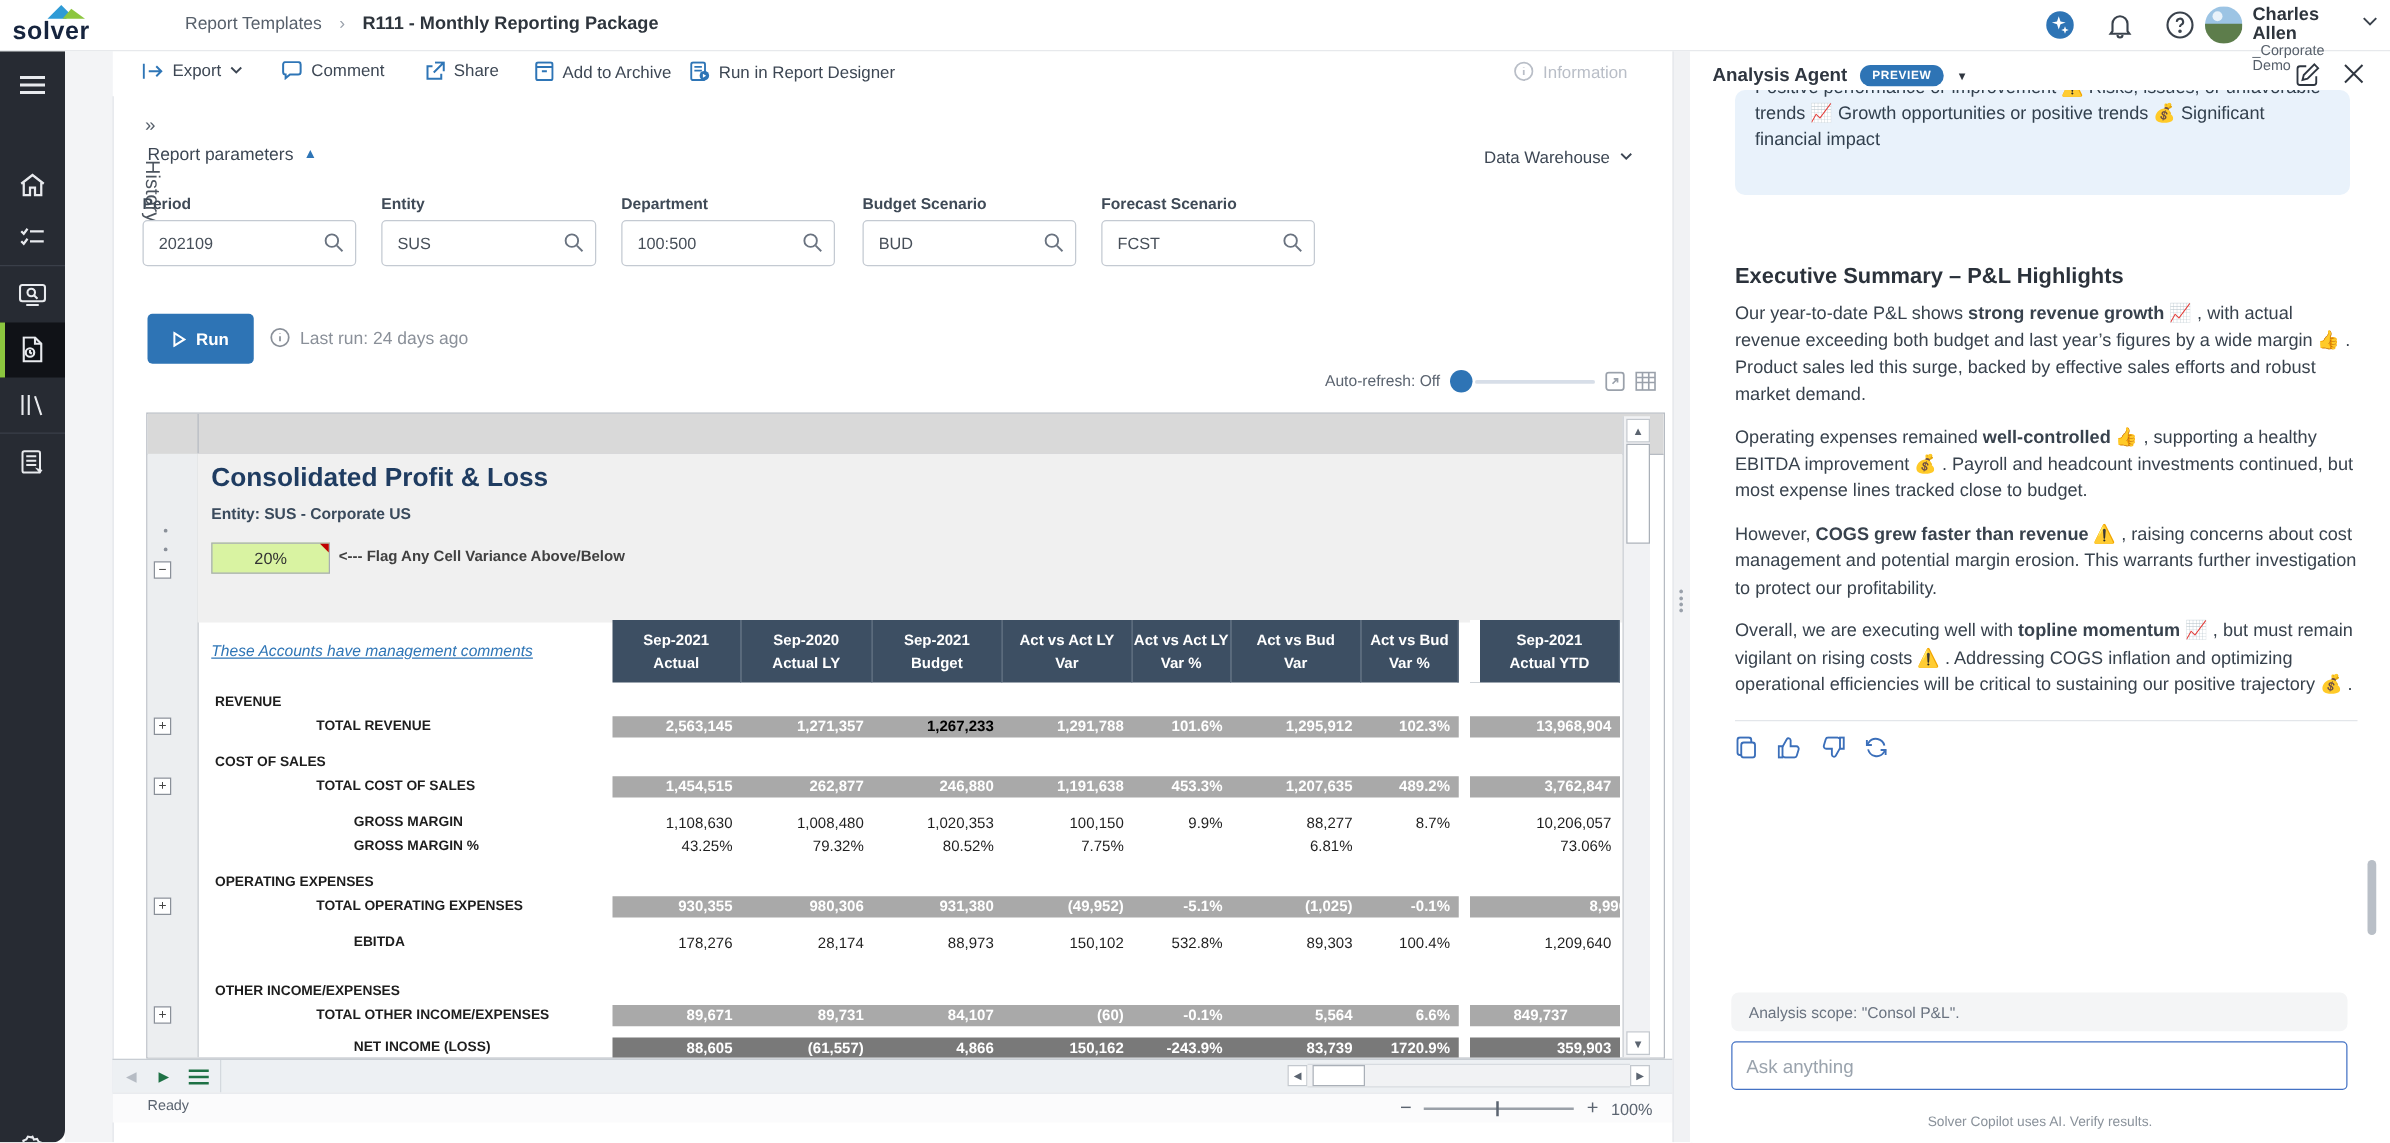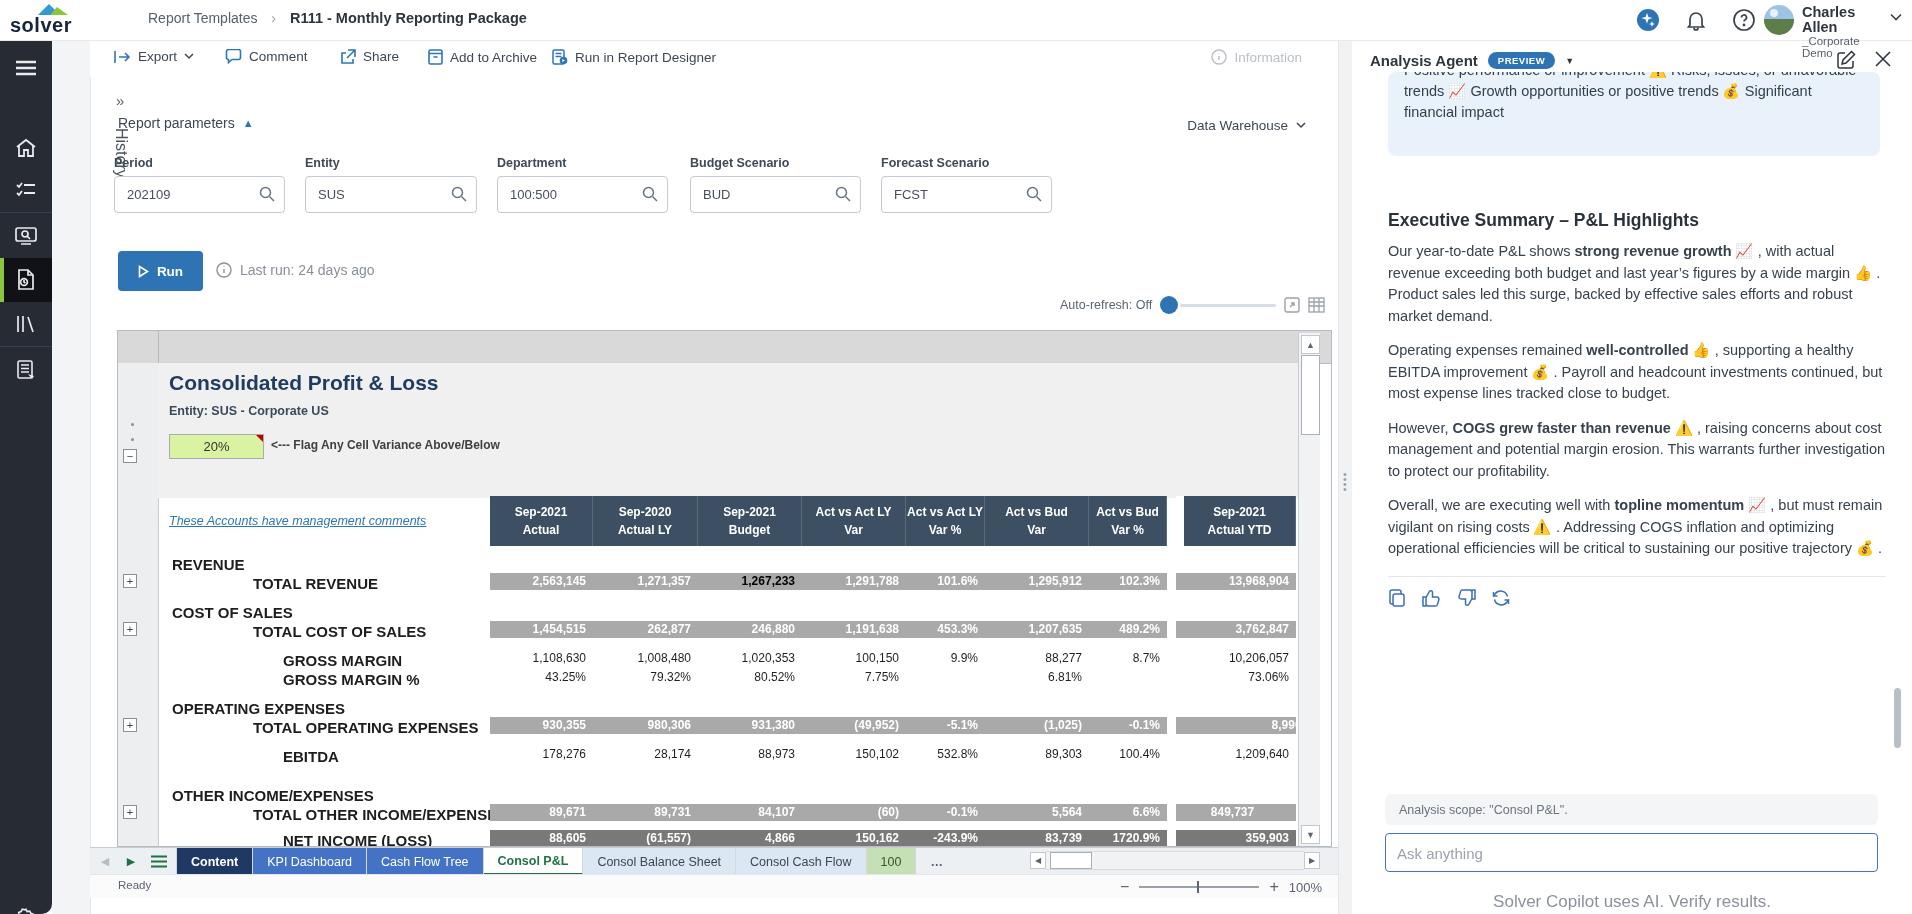--- a/index.html
+++ b/index.html
@@ -67,21 +67,21 @@
   .flag-note{left:153px;top:107px;font-size:12px;font-weight:bold;color:#404040;}
   .outline-dot{left:13px;width:3px;height:3px;background:#8a9099;border-radius:50%;}
   .pm-box{left:5px;width:14px;height:14px;background:#fff;border:1px solid #8a9099;color:#444;
           font-size:11px;line-height:12px;text-align:center;cursor:pointer;box-sizing:border-box;}
   .mgmt-link{left:51px;top:165px;height:50px;display:flex;align-items:center;font-size:12.5px;font-style:italic;
              text-decoration:underline;color:#2e75b6;cursor:pointer;}
   .hcell{position:absolute;top:165px;height:50px;background:#3d4f63;color:#fff;font-size:12px;font-weight:bold;
          display:flex;flex-direction:column;align-items:center;justify-content:center;gap:4px;border-right:1px solid #5a6b7e;box-sizing:border-box;}
   .rows{left:40px;top:222px;width:1140px;}
   .trow{position:absolute;left:0;width:1140px;}
-  .rlabel{position:absolute;top:3px;font-size:15px;color:#1d1d1d;white-space:nowrap;}
+  .rlabel{position:absolute;top:3px;font-size:11px;color:#1d1d1d;white-space:nowrap;}
   .cell{position:absolute;top:0;height:19px;line-height:19px;text-align:right;padding-right:7px;font-size:12px;color:#1f1f1f;box-sizing:border-box;}
   .bandbg{position:absolute;top:1px;height:17px;}
   .vsb{left:1180px;top:2px;width:21px;height:513px;background:#f1f2f4;border-left:1px solid #c9cdd2;}
   .vsb .btn{left:2px;width:17px;height:17px;background:#fff;border:1px solid #c3c8ce;color:#5b6470;font-size:9px;
             display:flex;align-items:center;justify-content:center;cursor:pointer;}
   .vsb .thumb{left:2px;top:22px;width:17px;height:78px;background:#fff;border:1px solid #aab0b8;cursor:grab;}
 
   
   .tabstrip{left:90px;top:847px;width:1248px;height:27px;background:#edf0f3;border-top:1px solid #c8cdd3;display:flex;align-items:stretch;}
   .ts-ctrl{display:flex;align-items:center;justify-content:center;width:30px;cursor:pointer;font-size:11px;}
@@ -121,21 +121,21 @@
   .ag-body p{font-size:14.5px;line-height:21.5px;color:#38424d;margin:0 0 13px 0;}
   .ag-hr{border:none;border-top:1px solid #e3e6ea;margin:16px 0 12px 0;}
   .ag-actions{display:flex;gap:16px;color:#3b6fba;}
   .ag-actions span{cursor:pointer;}
   .ag-scroll{left:542px;top:648px;width:7px;height:60px;background:#b9bfc7;border-radius:4px;cursor:grab;}
   .scope{left:33px;top:754px;width:493px;height:31px;background:#f4f5f6;border-radius:6px;display:flex;align-items:center;
          padding-left:14px;font-size:12.5px;color:#6a7380;box-sizing:border-box;}
   .ask{left:33px;top:793px;width:493px;height:39px;border:1.5px solid #4472c4;border-radius:4px;box-sizing:border-box;}
   .ask input{width:95%;height:100%;border:0;outline:0;padding-left:11px;font-size:15px;color:#474f59;font-family:inherit;background:transparent;}
   .ask input::placeholder{color:#9aa3ad;}
-  .disclaim{left:0;top:852px;width:560px;text-align:center;font-size:17px;color:#8a929b;}
+  .disclaim{left:0;top:852px;width:560px;text-align:center;font-size:11px;color:#8a929b;}
 </style>
 </head>
 <body>
 
 <div id="app">
 
   <div class="abs topbar">
     <div class="abs logo-wrap">
       <svg class="abs" style="left:26px;top:0" width="34" height="14" viewBox="0 0 34 14">
         <polygon points="2,13 13,2 20,9 17,13" fill="#2f9bd6"></polygon>
@@ -560,30 +560,20 @@
   </div>
 
   <div class="abs tabstrip">
     <div class="ts-ctrl" style="color:#b6bcc4;">◀</div>
     <div class="ts-ctrl" style="color:#1e7145;width:22px;">▶</div>
     <div class="ts-ctrl" style="color:#1e7145;width:34px;border-right:1px solid #d4d9de;">
       <svg width="18" height="13" viewBox="0 0 18 13" stroke="currentColor" stroke-width="2">
           <path d="M1 1.5h16M1 6.5h16M1 11.5h16"></path>
         </svg>
     </div>
-    <div id="tabs" style="display:flex;">
-        <div class="tab dark">Content</div>
-        <div class="tab mid">KPI Dashboard</div>
-        <div class="tab mid">Cash Flow Tree</div>
-        <div class="tab active">Consol P&amp;L</div>
-        <div class="tab light">Consol Balance Sheet</div>
-        <div class="tab light">Consol Cash Flow</div>
-        <div class="tab green">100</div>
-        <div class="tab more">…</div>
-      </div>
   </div>
   <div class="hsb">
     <div class="arr">◀</div>
     <div class="track">
         <div class="thumb"></div>
       </div>
     <div class="arr">▶</div>
   </div>
 
   <div class="abs statusbar">

